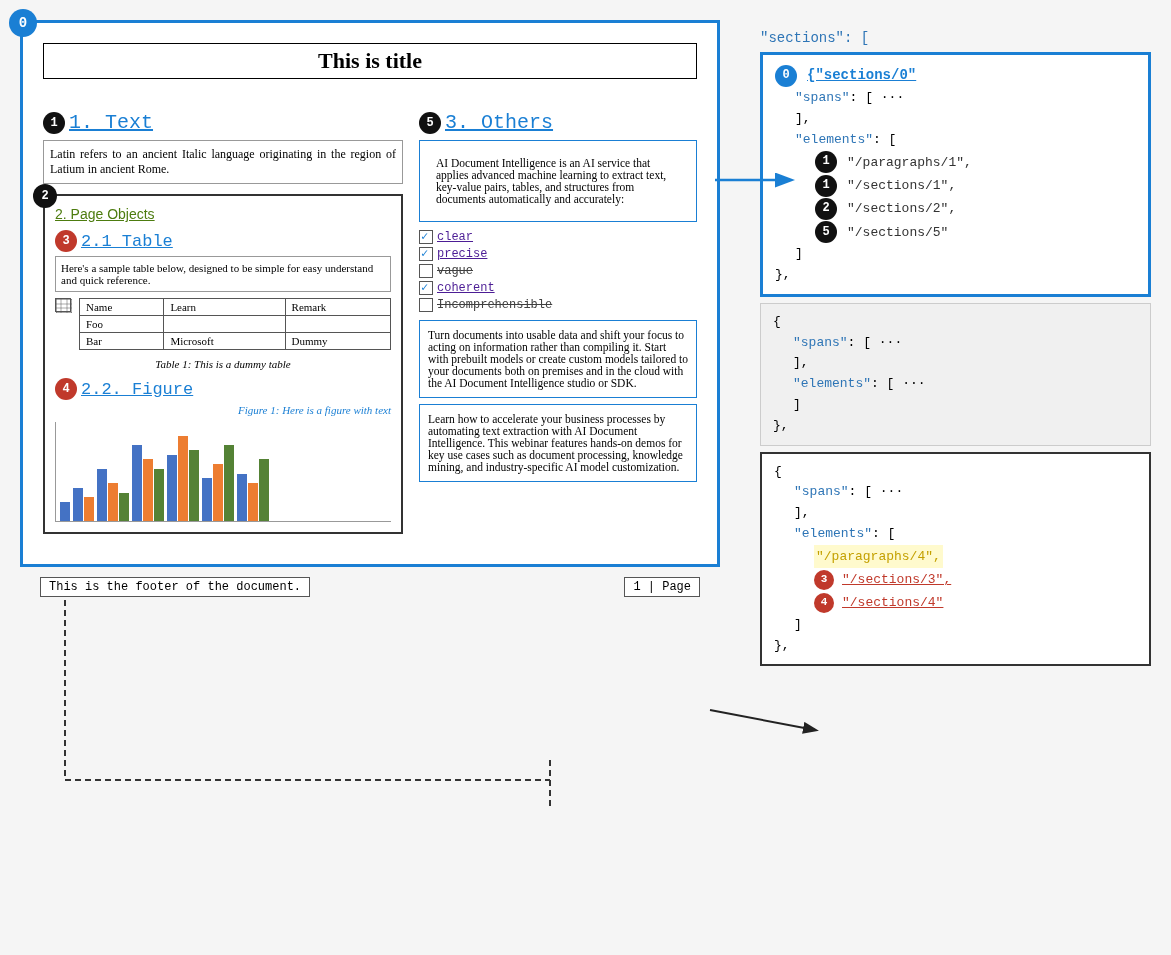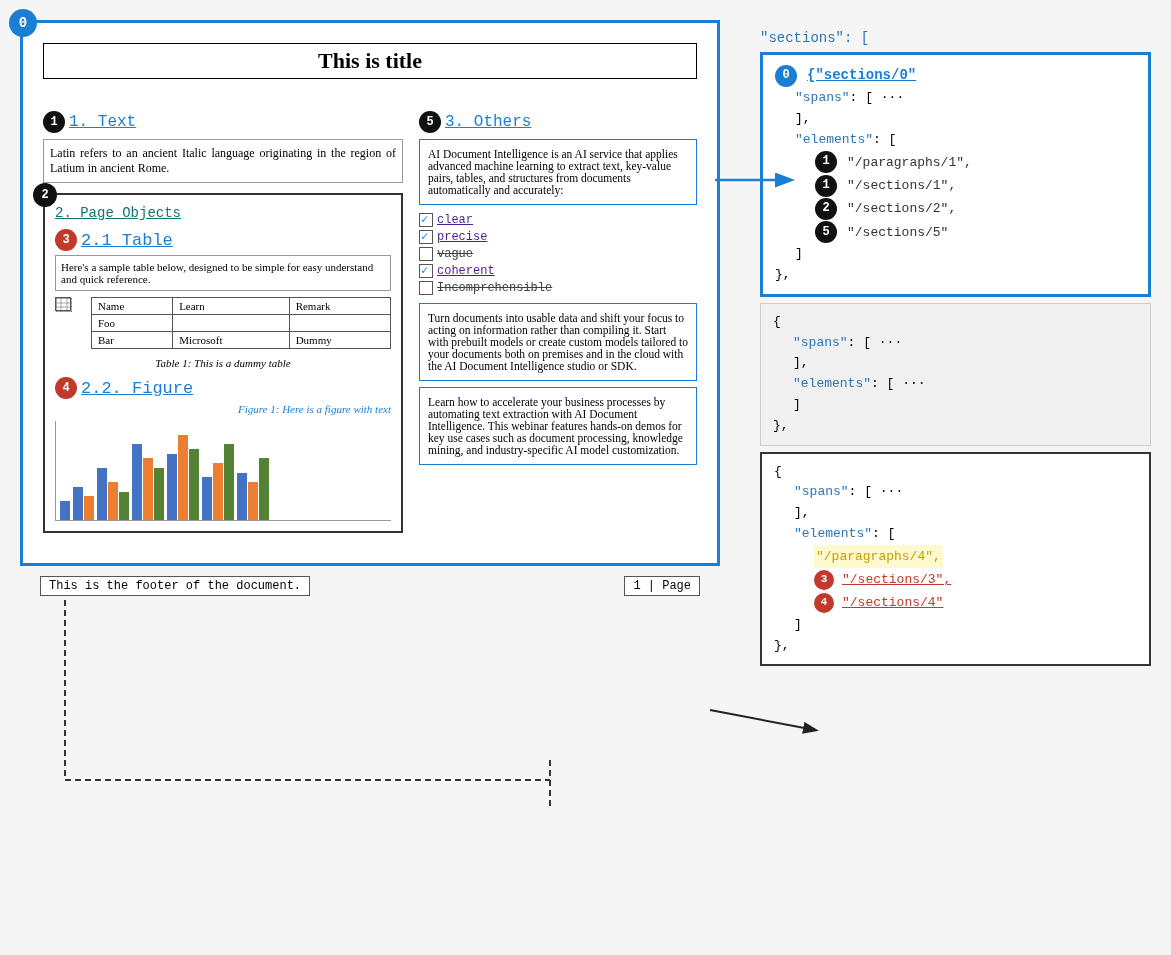--- a/index.html
+++ b/index.html
@@ -113,21 +113,21 @@
 
     .section-heading {
       display: flex;
       align-items: center;
       margin-bottom: 6px;
     }
 
     .section-link {
       color: #1a7fd4;
       text-decoration: underline;
-      font-size: 16px;
+      font-size: 20px;
       font-family: 'Courier New', monospace;
       text-align: right;
     }
 
     .section-text {
       font-family: serif;
       font-size: 12px;
       border: 1px solid #999;
       padding: 6px;
       margin-bottom: 10px;
@@ -152,24 +152,24 @@
       background: #111;
       color: white;
       font-weight: bold;
       font-size: 12px;
       display: flex;
       align-items: center;
       justify-content: center;
     }
 
     .page-objects-title {
-      color: #0f766e;
+      color: #4d7c0f;
       text-decoration: underline;
       font-size: 14px;
-      font-family: Liberation Mono, monospace;
+      font-family: Liberation Sans, sans-serif;
       margin-bottom: 8px;
     }
 
     .subsection-heading {
       display: flex;
       align-items: center;
       margin-bottom: 4px;
     }
 
     .subsection-link {
@@ -259,21 +259,21 @@
     }
 
     .others-heading {
       display: flex;
       align-items: center;
       margin-bottom: 6px;
     }
 
     .others-text-box {
       border: 1px solid #1a7fd4;
-      padding: 8px;
+      padding: 16px;
       font-family: serif;
       font-size: 11.5px;
       margin-bottom: 8px;
     }
 
     .checkbox-list {
       margin-bottom: 8px;
     }
 
     .checkbox-item {
@@ -457,21 +457,21 @@
           <div class="page-objects-box">
             <div class="page-objects-badge">2</div>
             <div class="page-objects-title">2. Page Objects</div>
 
             <div class="subsection-heading">
               <span class="section-badge red">3</span>
               <a class="subsection-link">2.1 Table</a>
             </div>
             <div class="subsection-text">Here's a sample table below, designed to be simple for easy understand and quick reference.</div>
 
-            <div style="display:flex;align-items:flex-start;gap:16px;margin-bottom:4px;">
+            <div style="display:flex;align-items:flex-start;gap:4px;margin-bottom:4px;">
               <div class="table-icon">
                 <svg width="16" height="14" viewBox="0 0 16 14">
                   <rect x="0" y="0" width="16" height="14" fill="none" stroke="#555" stroke-width="1"></rect>
                   <line x1="0" y1="5" x2="16" y2="5" stroke="#555" stroke-width="0.5"></line>
                   <line x1="0" y1="9" x2="16" y2="9" stroke="#555" stroke-width="0.5"></line>
                   <line x1="5" y1="0" x2="5" y2="14" stroke="#555" stroke-width="0.5"></line>
                   <line x1="11" y1="0" x2="11" y2="14" stroke="#555" stroke-width="0.5"></line>
                 </svg>
               </div>
               <table class="sample-table">

